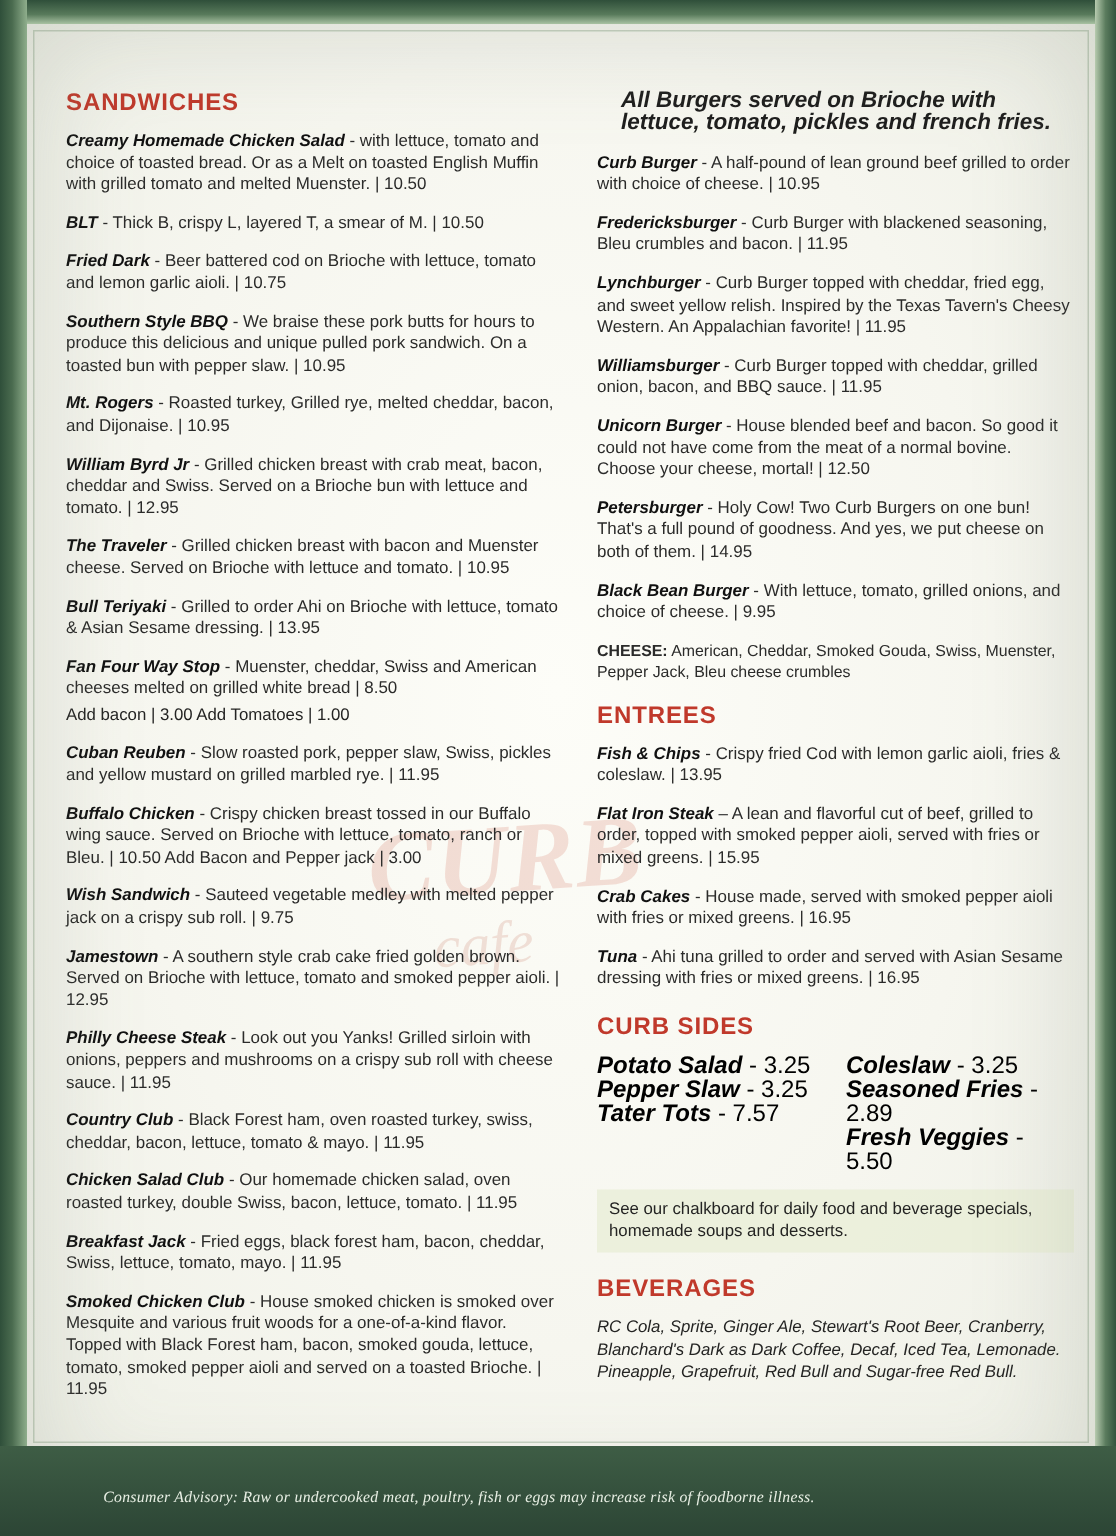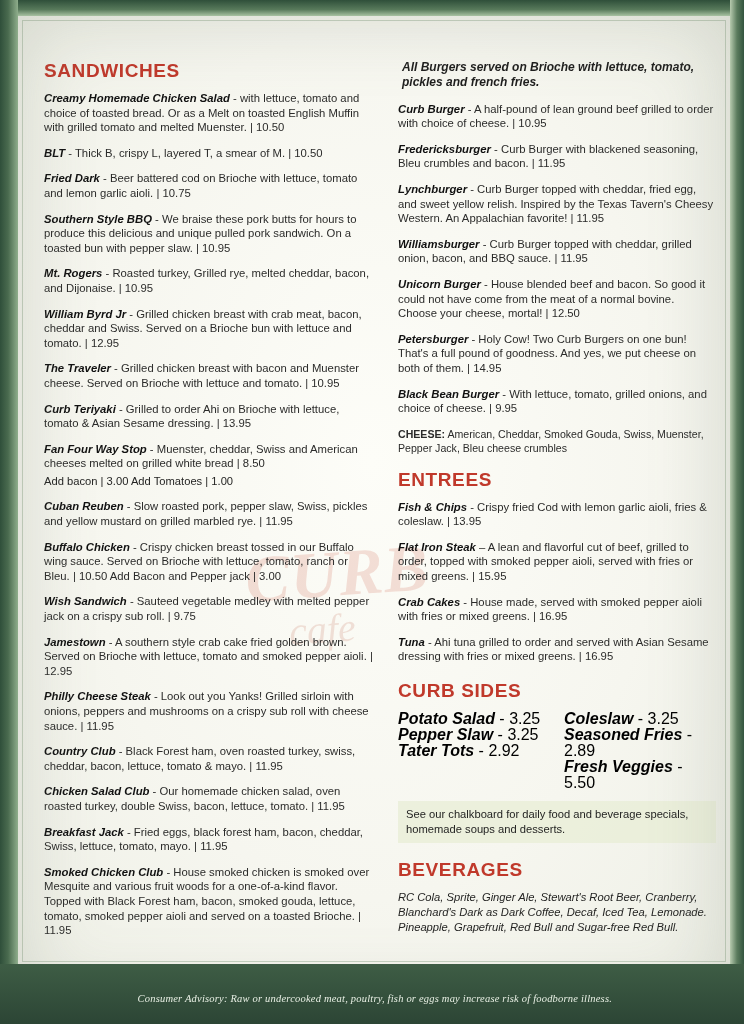--- a/index.html
+++ b/index.html
@@ -73,21 +73,21 @@
   }
   .inner-line {
     position: absolute;
     left: 22px; top: 20px; right: 18px; bottom: 62px;
     border: 1px solid rgba(140,165,135,0.45);
     pointer-events: none;
   }
   .advisory {
     position: absolute;
     left: 0; bottom: 20px; width: 612px;
-    text-align: right;
+    text-align: center;
     color: #e8efe4;
     font-family: "Liberation Serif", serif;
     font-style: italic;
     font-size: 10.5px;
     letter-spacing: 0.2px;
   }
 
   .content {
     position: absolute;
     left: 0; top: 0; width: 744px; height: 1024px;
@@ -96,45 +96,45 @@
     position: absolute;
     top: 60px;
   }
   .col-left { left: 44px; width: 330px; }
   .col-right { left: 398px; width: 318px; }
 
   h2.section {
     font-family: "Liberation Sans", sans-serif;
     font-weight: bold;
     color: #c0392b;
-    font-size: 19px;
+    font-size: 16px;
     letter-spacing: 0.6px;
     margin: 0 0 9px 0;
     text-transform: uppercase;
   }
 
   .item {
     margin: 0 0 11px 0;
     font-size: 11.3px;
     line-height: 14.6px;
     color: #242423;
   }
   .item .nm {
     font-weight: bold;
     font-style: italic;
     color: #111;
   }
   .item .desc { color: #2b2b2a; }
   .intro {
     font-style: italic;
     font-weight: bold;
-    font-size: 12px;
+    font-size: 15px;
     line-height: 14.8px;
     color: #1e1e1d;
-    margin: 0 0 12px 4px;
+    margin: 0 0 12px 16px;
   }
   .cheese-note {
     font-size: 10.6px;
     line-height: 14px;
     color: #2b2b2a;
     margin: 2px 0 14px 0;
   }
   .cheese-note .lbl { font-weight: bold; }
   .addons {
     font-size: 11.2px;
@@ -184,21 +184,21 @@
 
       <h2 class="section">SANDWICHES</h2>
 
       <p class="item"><span class="nm">Creamy Homemade Chicken Salad</span><span class="desc"> - with lettuce, tomato and choice of toasted bread. Or as a Melt on toasted English Muffin with grilled tomato and melted Muenster. | 10.50</span></p>
       <p class="item"><span class="nm">BLT</span><span class="desc"> - Thick B, crispy L, layered T, a smear of M. | 10.50</span></p>
       <p class="item"><span class="nm">Fried Dark</span><span class="desc"> - Beer battered cod on Brioche with lettuce, tomato and lemon garlic aioli. | 10.75</span></p>
       <p class="item"><span class="nm">Southern Style BBQ</span><span class="desc"> - We braise these pork butts for hours to produce this delicious and unique pulled pork sandwich. On a toasted bun with pepper slaw. | 10.95</span></p>
       <p class="item"><span class="nm">Mt. Rogers</span><span class="desc"> - Roasted turkey, Grilled rye, melted cheddar, bacon, and Dijonaise. | 10.95</span></p>
       <p class="item"><span class="nm">William Byrd Jr</span><span class="desc"> - Grilled chicken breast with crab meat, bacon, cheddar and Swiss. Served on a Brioche bun with lettuce and tomato. | 12.95</span></p>
       <p class="item"><span class="nm">The Traveler</span><span class="desc"> - Grilled chicken breast with bacon and Muenster cheese.  Served on Brioche with lettuce and tomato. | 10.95</span></p>
-      <p class="item"><span class="nm">Curb Teriyaki</span><span class="desc"> - Grilled to order Ahi on Brioche with lettuce, tomato &amp; Asian Sesame dressing. | 13.95</span></p>
+      <p class="item"><span class="nm">Bull Teriyaki</span><span class="desc"> - Grilled to order Ahi on Brioche with lettuce, tomato &amp; Asian Sesame dressing. | 13.95</span></p>
       <p class="item" style="margin-bottom:3px"><span class="nm">Fan Four Way Stop</span><span class="desc"> - Muenster, cheddar, Swiss and American cheeses melted on grilled white bread | 8.50</span></p>
       <p class="item addons">Add bacon | 3.00     Add Tomatoes | 1.00</p>
       <p class="item"><span class="nm">Cuban Reuben</span><span class="desc"> - Slow roasted pork, pepper slaw, Swiss, pickles and yellow mustard on grilled marbled rye. | 11.95</span></p>
       <p class="item"><span class="nm">Buffalo Chicken</span><span class="desc"> - Crispy chicken breast tossed in our Buffalo wing sauce. Served on Brioche with lettuce, tomato, ranch or Bleu. | 10.50    Add Bacon and Pepper jack | 3.00</span></p>
       <p class="item"><span class="nm">Wish Sandwich</span><span class="desc"> - Sauteed vegetable medley with melted pepper jack on a crispy sub roll. | 9.75</span></p>
       <p class="item"><span class="nm">Jamestown</span><span class="desc"> - A southern style crab cake fried golden brown. Served on Brioche with lettuce, tomato and smoked pepper aioli. | 12.95</span></p>
       <p class="item"><span class="nm">Philly Cheese Steak</span><span class="desc"> - Look out you Yanks! Grilled sirloin with onions, peppers and mushrooms on a crispy sub roll with cheese sauce. | 11.95</span></p>
       <p class="item"><span class="nm">Country Club</span><span class="desc"> - Black Forest ham, oven roasted turkey, swiss, cheddar, bacon, lettuce, tomato &amp; mayo. | 11.95</span></p>
       <p class="item"><span class="nm">Chicken Salad Club</span><span class="desc"> - Our homemade chicken salad, oven roasted turkey, double Swiss, bacon, lettuce, tomato. | 11.95</span></p>
       <p class="item"><span class="nm">Breakfast Jack</span><span class="desc"> - Fried eggs, black forest ham, bacon, cheddar, Swiss, lettuce, tomato, mayo. | 11.95</span></p>
@@ -224,21 +224,21 @@
       <p class="item"><span class="nm">Fish &amp; Chips</span><span class="desc"> - Crispy fried Cod with lemon garlic aioli, fries &amp; coleslaw. | 13.95</span></p>
       <p class="item"><span class="nm">Flat Iron Steak</span><span class="desc"> – A lean and flavorful cut of beef, grilled to order, topped with smoked pepper aioli, served with fries or mixed greens. | 15.95</span></p>
       <p class="item"><span class="nm">Crab Cakes</span><span class="desc"> - House made, served with smoked pepper aioli with fries or mixed greens. | 16.95</span></p>
       <p class="item"><span class="nm">Tuna</span><span class="desc"> - Ahi tuna grilled to order and served with Asian Sesame dressing with fries or mixed greens. | 16.95</span></p>
 
       <h2 class="section" style="margin-top:16px">CURB SIDES</h2>
       <div class="sides-grid">
         <div class="sides-col">
           <div><span class="side-name">Potato Salad</span><span> - 3.25</span></div>
           <div><span class="side-name">Pepper Slaw</span><span> - 3.25</span></div>
-          <div><span class="side-name">Tater Tots</span><span> - 2.92</span></div>
+          <div><span class="side-name">Tater Tots</span><span> - 7.57</span></div>
         </div>
         <div class="sides-col">
           <div><span class="side-name">Coleslaw</span><span> - 3.25</span></div>
           <div><span class="side-name">Seasoned Fries</span><span> - 2.89</span></div>
           <div><span class="side-name">Fresh Veggies</span><span> - 5.50</span></div>
         </div>
       </div>
 
       <div class="chalkboard">See our chalkboard for daily food and beverage specials, homemade soups and desserts.</div>
 

